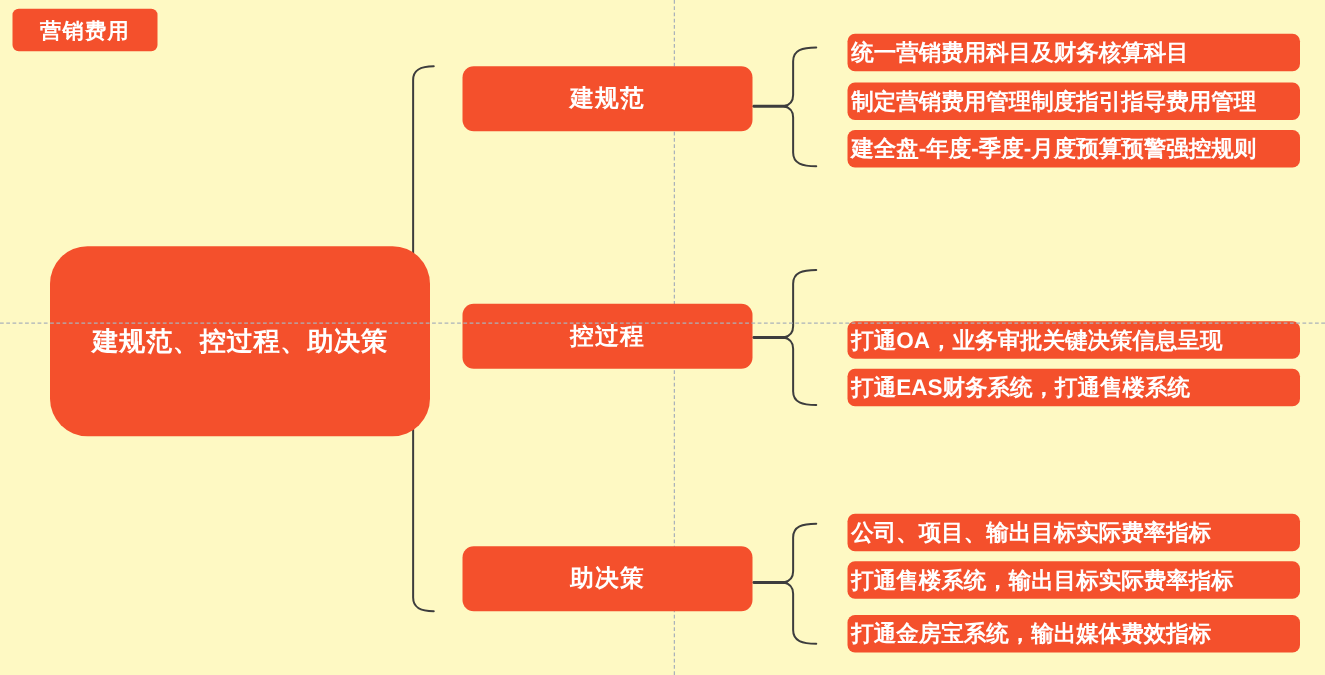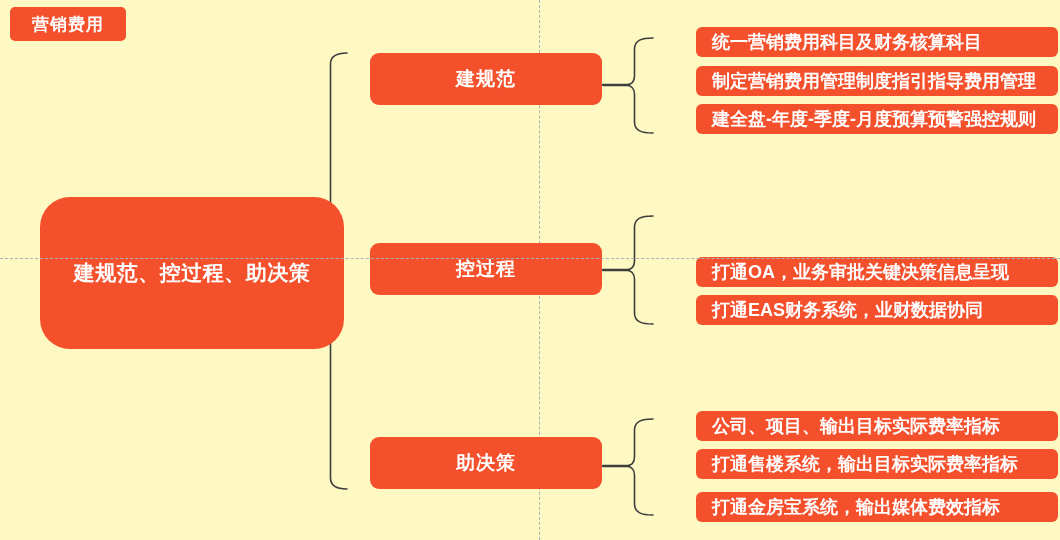--- a/index.html
+++ b/index.html
@@ -62,25 +62,25 @@
     left:370px;width:232px;height:52px;
     border-radius:9px;
     font-size:19px;
     display:flex;align-items:center;justify-content:center;
     letter-spacing:1px;
   }
   .branch.b1{top:53px;}
   .branch.b2{top:243px;}
   .branch.b3{top:437px;}
   .leaf{
-    left:696px;width:362px;height:30px;
+    left:678px;width:362px;height:30px;
     border-radius:6px;
     font-size:18px;
     line-height:30px;
-    padding-left:16px;
+    padding-left:3px;
     white-space:nowrap;
     overflow:hidden;
   }
   .g1.i1{top:27px;} .g1.i2{top:66px;} .g1.i3{top:104px;}
   .g2.i1{top:218px;} .g2.i2{top:257px;} .g2.i3{top:295px;}
   .g3.i1{top:411px;} .g3.i2{top:449px;} .g3.i3{top:492px;}
 </style>
 </head>
 <body>
 
@@ -109,21 +109,21 @@
 
   <div class="shape branch b1">建规范</div>
   <div class="shape branch b2">控过程</div>
   <div class="shape branch b3">助决策</div>
 
   <div class="shape leaf g1 i1">统一营销费用科目及财务核算科目</div>
   <div class="shape leaf g1 i2">制定营销费用管理制度指引指导费用管理</div>
   <div class="shape leaf g1 i3">建全盘-年度-季度-月度预算预警强控规则</div>
 
   <div class="shape leaf g2 i2">打通OA，业务审批关键决策信息呈现</div>
-  <div class="shape leaf g2 i3">打通EAS财务系统，业财数据协同</div>
+  <div class="shape leaf g2 i3">打通EAS财务系统，打通售楼系统</div>
 
   <div class="shape leaf g3 i1">公司、项目、输出目标实际费率指标</div>
   <div class="shape leaf g3 i2">打通售楼系统，输出目标实际费率指标</div>
   <div class="shape leaf g3 i3">打通金房宝系统，输出媒体费效指标</div>
 
   <div class="guide-h"></div>
 
 </div>
 
 </body></html>

